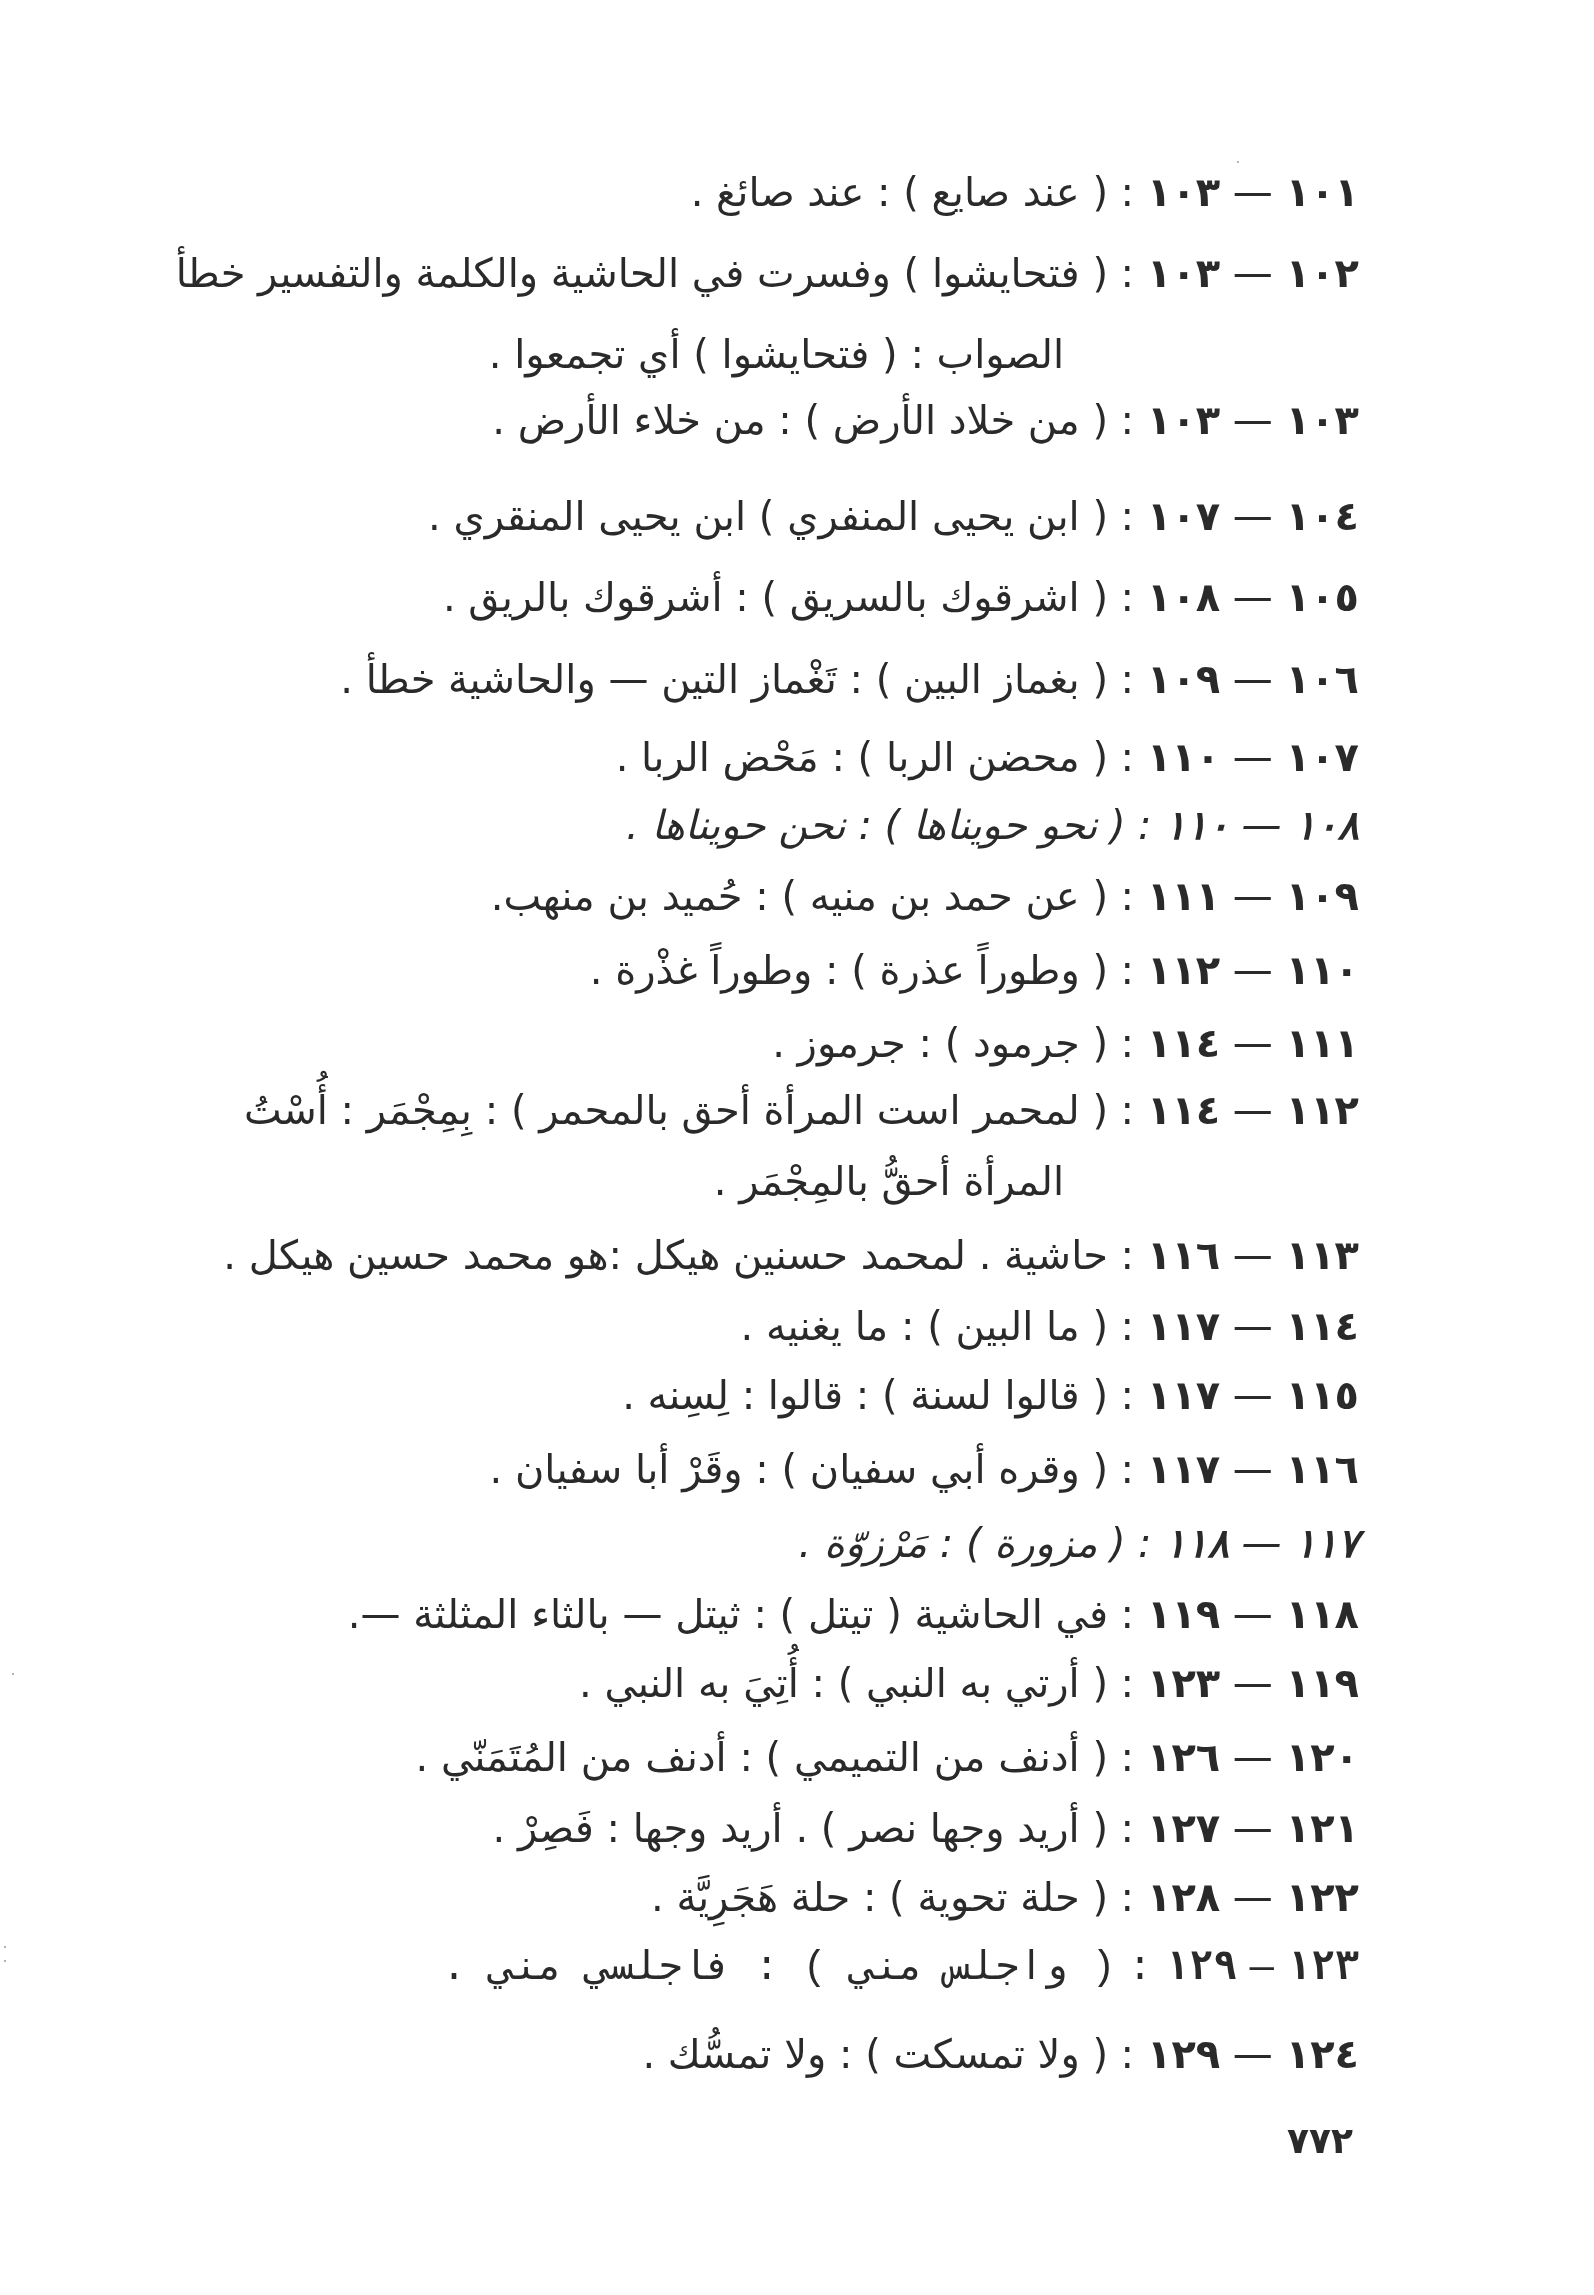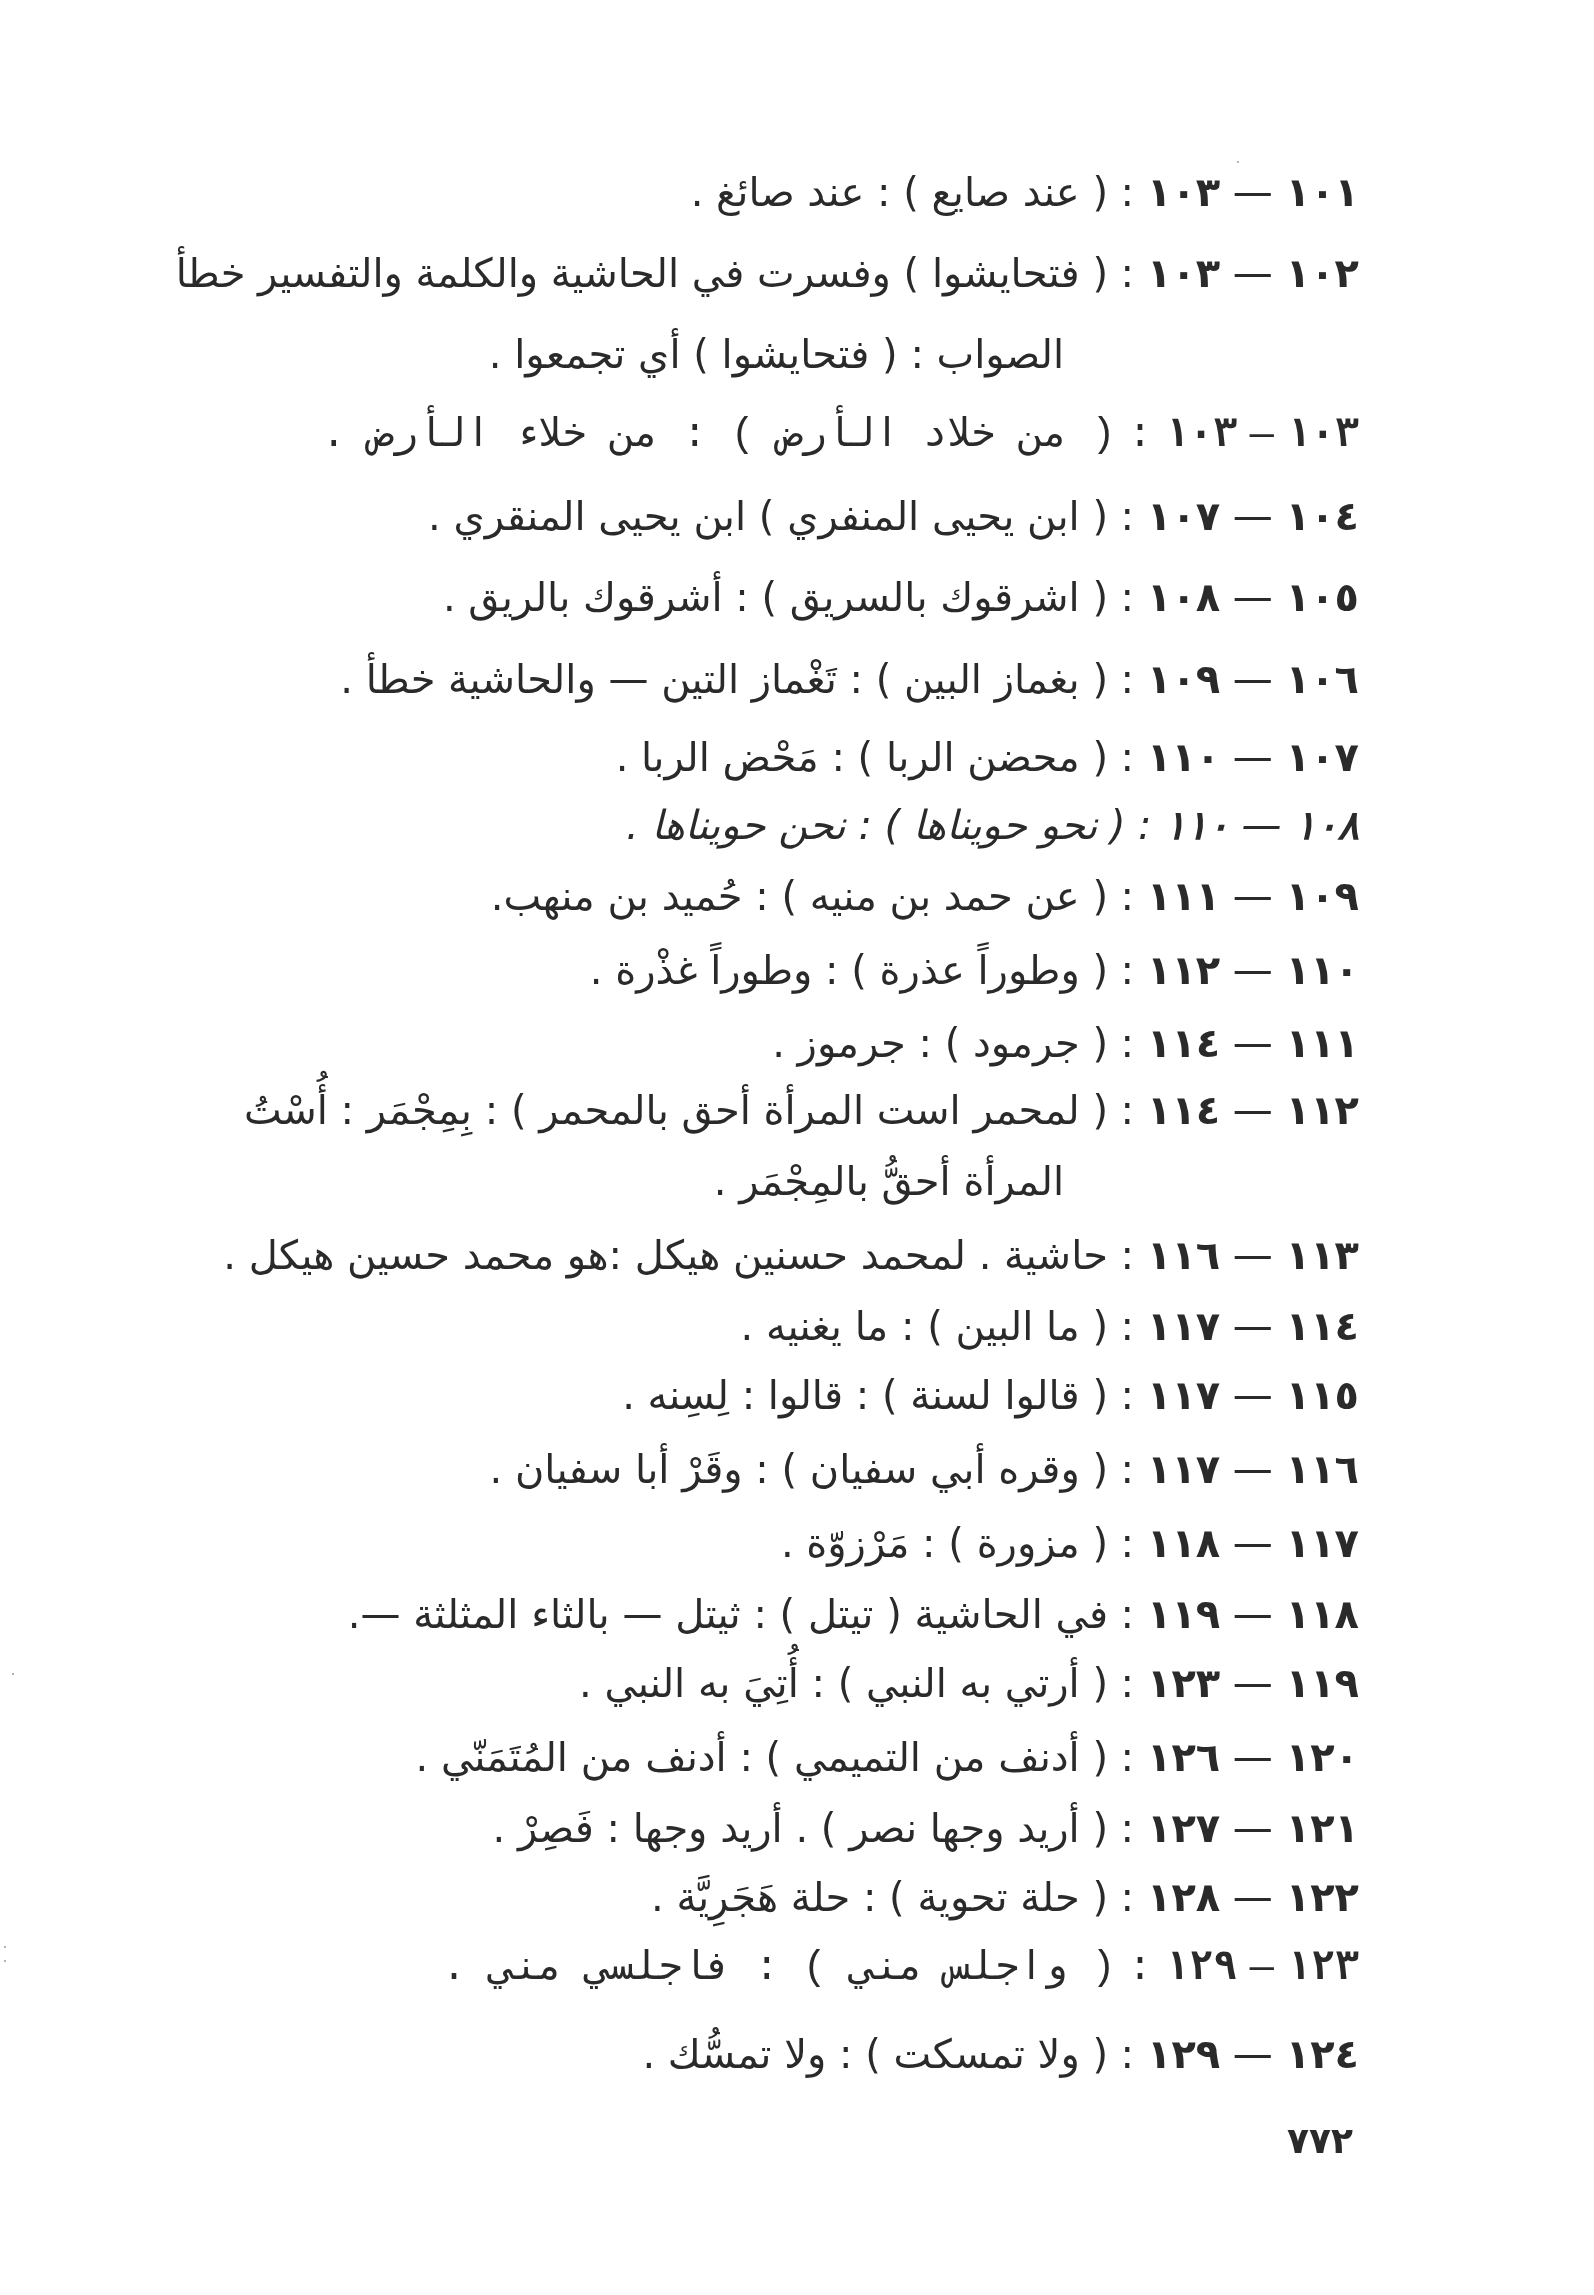--- a/index.html
+++ b/index.html
@@ -76,21 +76,21 @@
     <span class="num">١٠١</span><span class="sep">—</span><span class="num">١٠٣</span><span class="sep">:</span><span>( عند صايع ) : عند صائغ .</span>
   </div>
 
   <div class="line" style="top:246px;">
     <span class="num">١٠٢</span><span class="sep">—</span><span class="num">١٠٣</span><span class="sep">:</span><span>( فتحايشوا ) وفسرت في الحاشية والكلمة والتفسير خطأ</span>
   </div>
   <div class="line cont" style="top:327px;">
     <span>الصواب : ( فتحايشوا ) أي تجمعوا .</span>
   </div>
 
-  <div class="line" style="top:408px;font-family:Liberation Mono, monospace;">
+  <div class="line" style="top:393px;">
     <span class="num">١٠٣</span><span class="sep">—</span><span class="num">١٠٣</span><span class="sep">:</span><span>( من خلاد الأرض ) : من خلاء الأرض .</span>
   </div>
 
   <div class="line" style="top:489px;">
     <span class="num">١٠٤</span><span class="sep">—</span><span class="num">١٠٧</span><span class="sep">:</span><span>( ابن يحيى المنفري ) ابن يحيى المنقري .</span>
   </div>
 
   <div class="line" style="top:570px;">
     <span class="num">١٠٥</span><span class="sep">—</span><span class="num">١٠٨</span><span class="sep">:</span><span>( اشرقوك بالسريق ) : أشرقوك بالريق .</span>
   </div>
@@ -135,21 +135,21 @@
   </div>
 
   <div class="line" style="top:1368px;">
     <span class="num">١١٥</span><span class="sep">—</span><span class="num">١١٧</span><span class="sep">:</span><span>( قالوا لسنة ) : قالوا : لِسِنه .</span>
   </div>
 
   <div class="line" style="top:1442px;">
     <span class="num">١١٦</span><span class="sep">—</span><span class="num">١١٧</span><span class="sep">:</span><span>( وقره أبي سفيان ) : وقَرْ أبا سفيان .</span>
   </div>
 
-  <div class="line" style="top:1516px;">
+  <div class="line" style="top:1516px;font-style:italic;">
     <span class="num">١١٧</span><span class="sep">—</span><span class="num">١١٨</span><span class="sep">:</span><span>( مزورة ) : مَرْزوّة .</span>
   </div>
 
   <div class="line" style="top:1587px;margin-left:22px;">
     <span class="num">١١٨</span><span class="sep">—</span><span class="num">١١٩</span><span class="sep">:</span><span>في الحاشية ( تيتل ) : ثيتل — بالثاء المثلثة —.</span>
   </div>
 
   <div class="line" style="top:1656px;">
     <span class="num">١١٩</span><span class="sep">—</span><span class="num">١٢٣</span><span class="sep">:</span><span>( أرتي به النبي ) : أُتِيَ به النبي .</span>
   </div>

